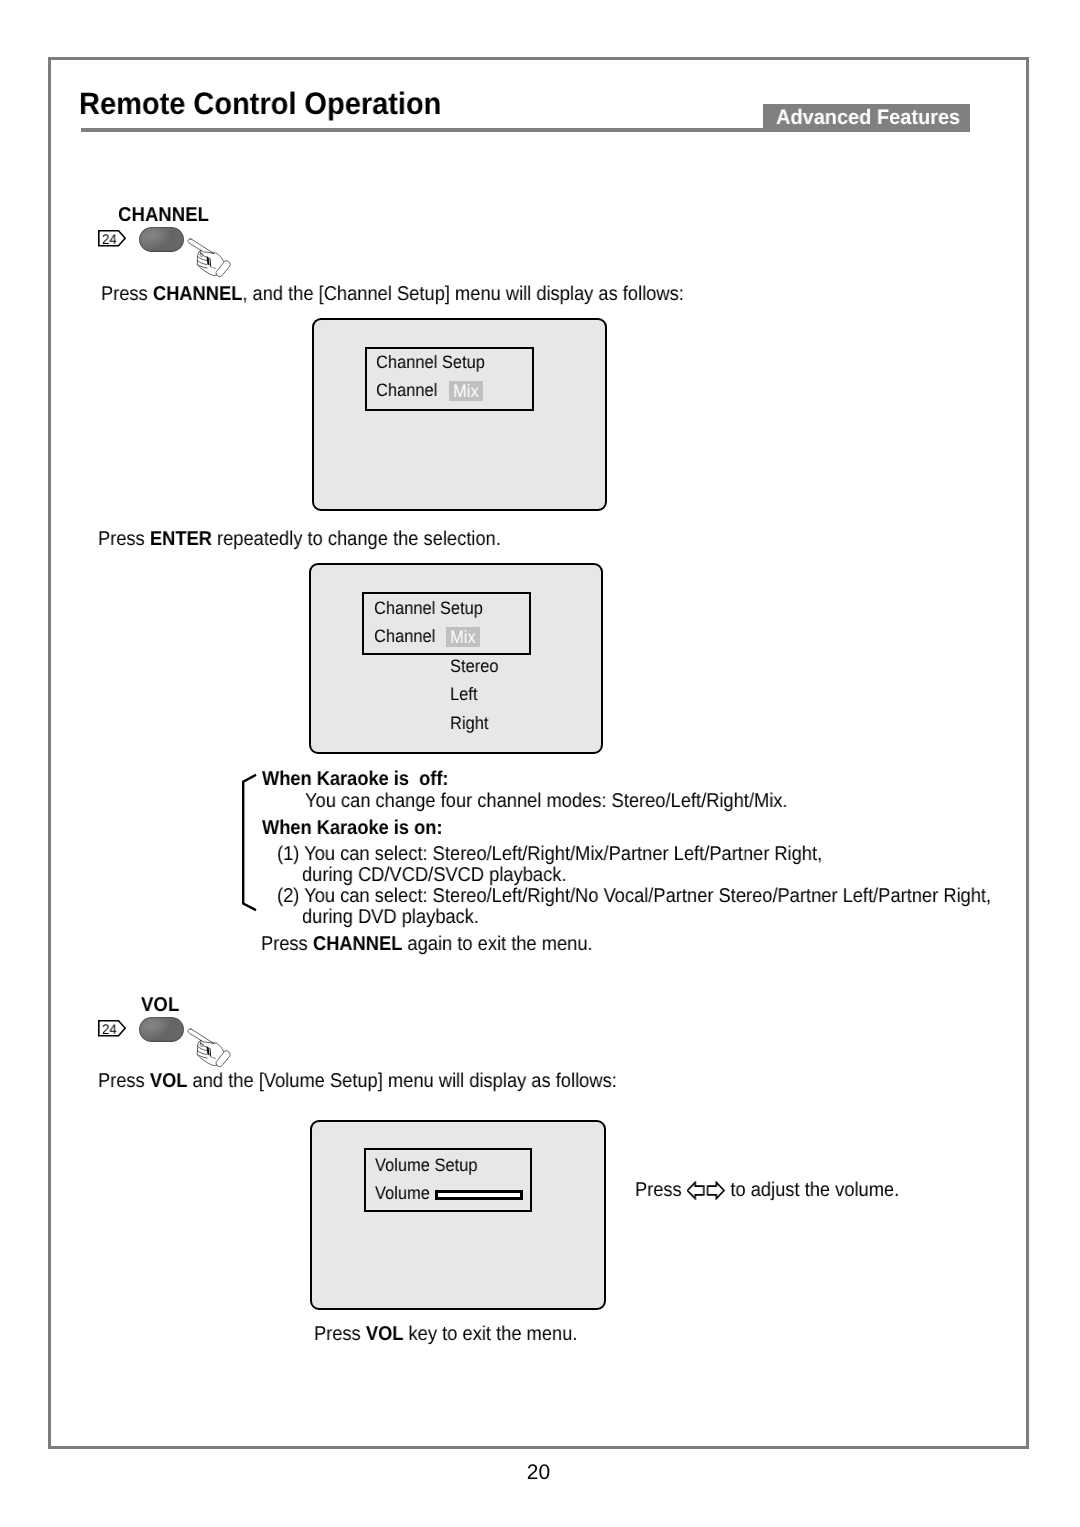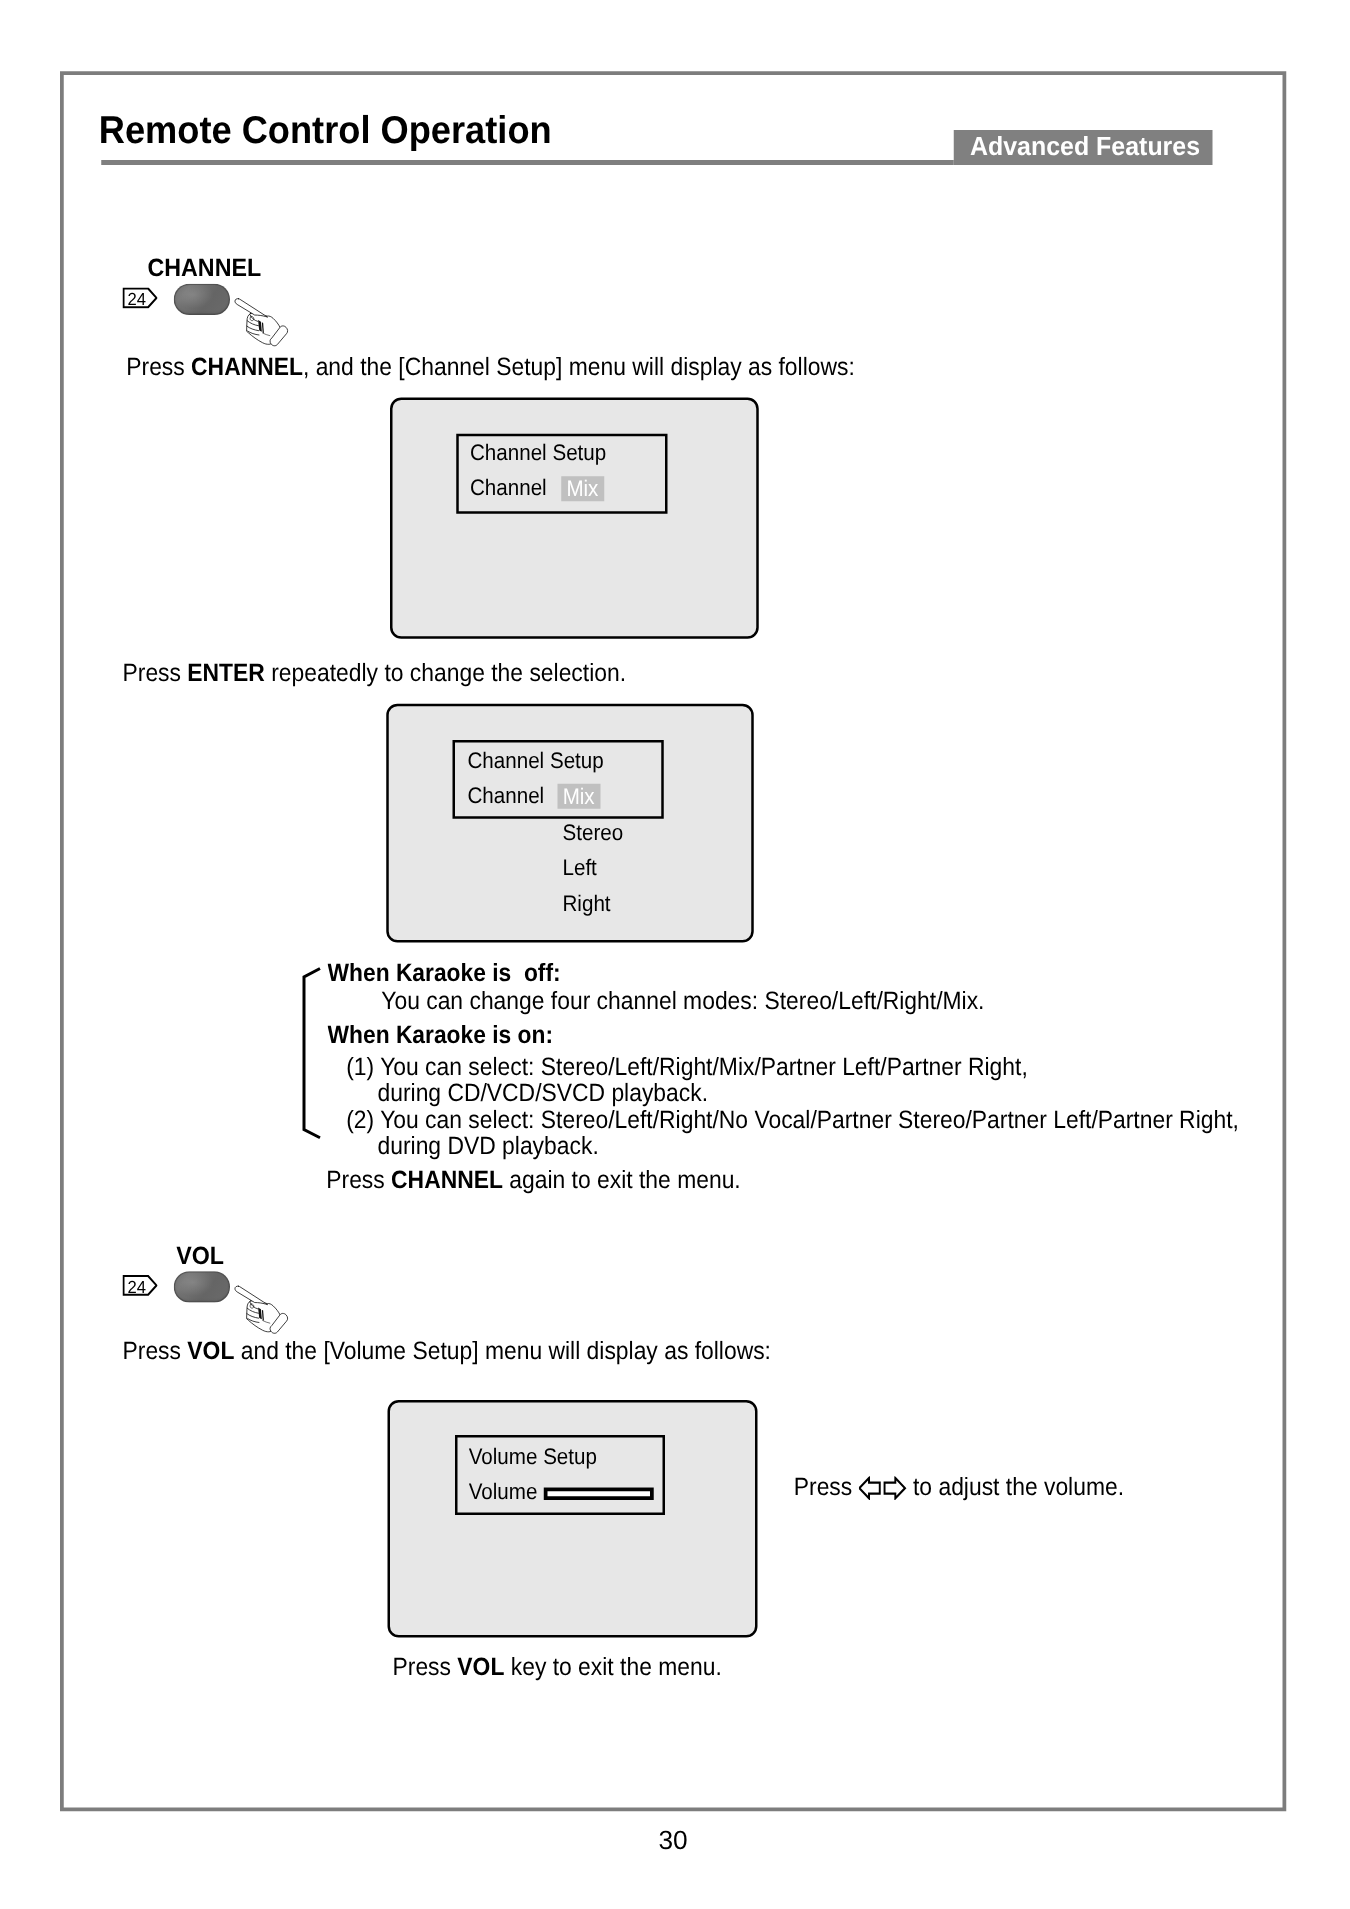--- a/index.html
+++ b/index.html
@@ -43,21 +43,21 @@
 </style>
 </head>
 <body>
 
 <div class="abs page-frame"></div>
 <div class="abs page-title">Remote Control Operation</div>
 <div class="abs title-rule"></div>
 <div class="abs badge">
     <span>Advanced Features</span>
   </div>
-<div class="abs page-num">30</div>
+<div class="abs page-num">20</div>
 
 <div class="abs keylabel" style="left:118px;top:204px;">CHANNEL</div>
 <div class="abs tagwrap" style="left:98px;top:230px;">
   <svg width="28" height="17" viewBox="0 0 28 17" shape-rendering="geometricPrecision" style="display:block">
     <path d="M0.8 0.8 H20.5 L27.2 8.3 L20.5 15.8 H0.8 Z" fill="#fff" stroke="#000" stroke-width="1.6" stroke-linejoin="miter"></path>
   </svg>
   <div class="tagnum">24</div>
 </div>
 <div class="abs keybtn" style="left:139px;top:227px;width:45px;height:25px;"></div>
 <div class="abs" style="left:186px;top:237px;">

